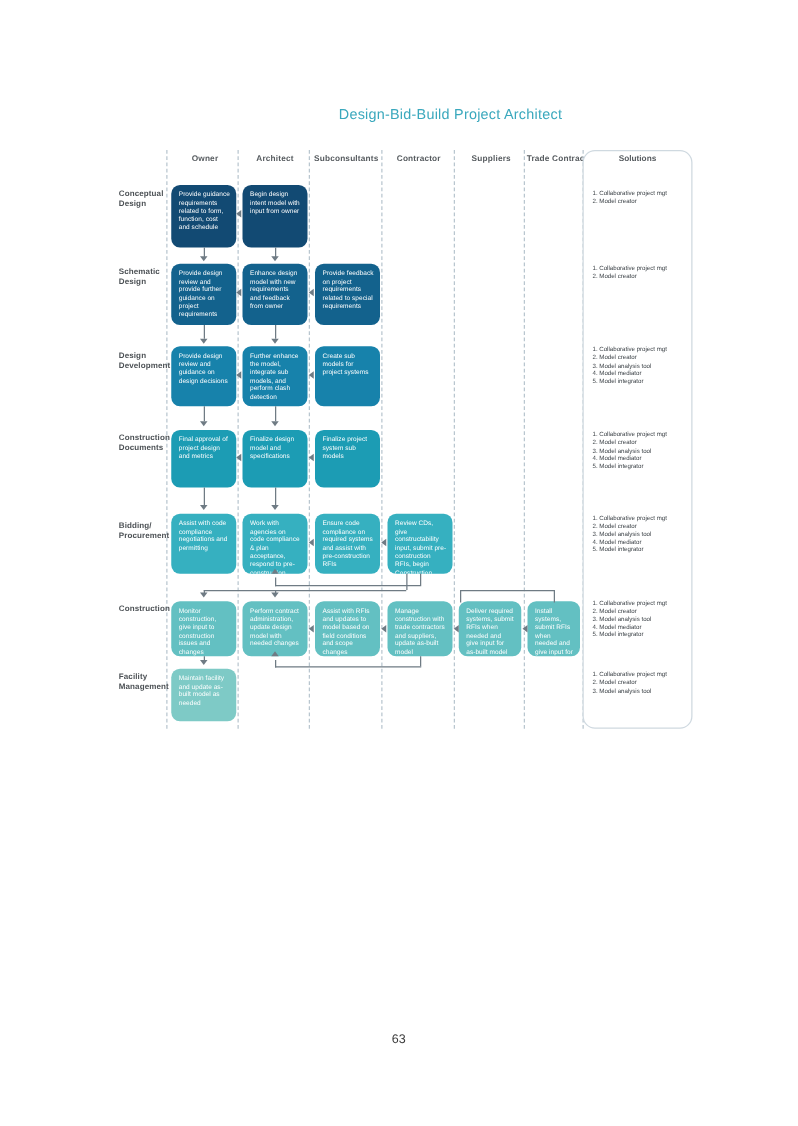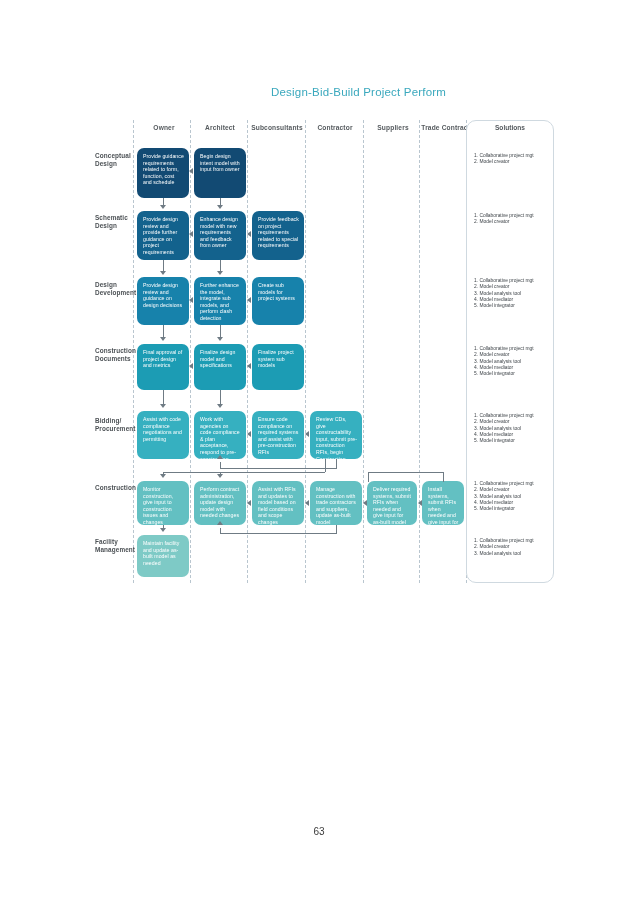--- a/index.html
+++ b/index.html
@@ -85,21 +85,21 @@
   .page-no{
     position:absolute;left:0;top:826px;width:638px;text-align:center;
     font-size:10px;color:#3b3b3b;
   }
 </style>
 </head>
 <body>
 
 <div id="page">
 
-  <div class="diagram-title">Design-Bid-Build Project Perform</div>
+  <div class="diagram-title">Design-Bid-Build Project Architect</div>
 
   <div class="col-head" style="left:136px;width:56px;">Owner</div>
   <div class="col-head" style="left:192px;width:56px;">Architect</div>
   <div class="col-head" style="left:248px;width:58px;">Subconsultants</div>
   <div class="col-head" style="left:307px;width:56px;">Contractor</div>
   <div class="col-head" style="left:365px;width:56px;">Suppliers</div>
   <div class="col-head" style="left:419px;width:64px;">Trade Contractors</div>
 
   <div class="vsep" style="left:133px;height:463px;"></div>
   <div class="vsep" style="left:190px;height:463px;"></div>

